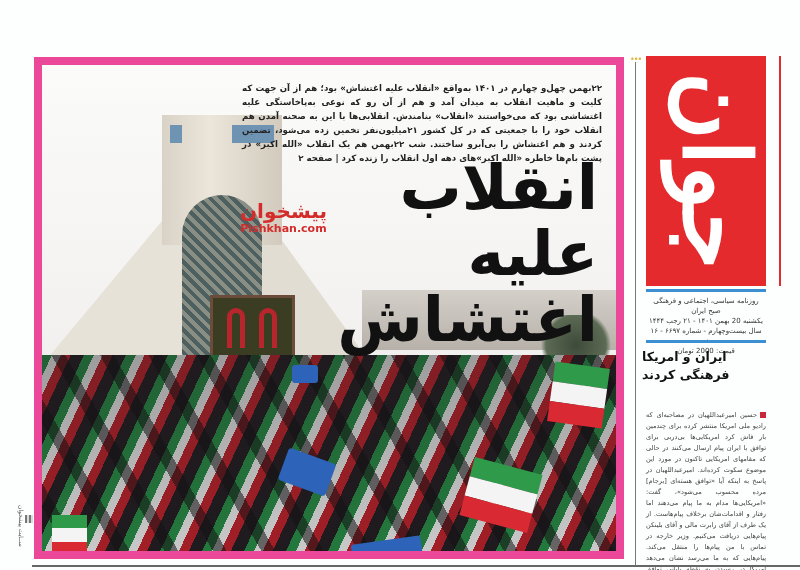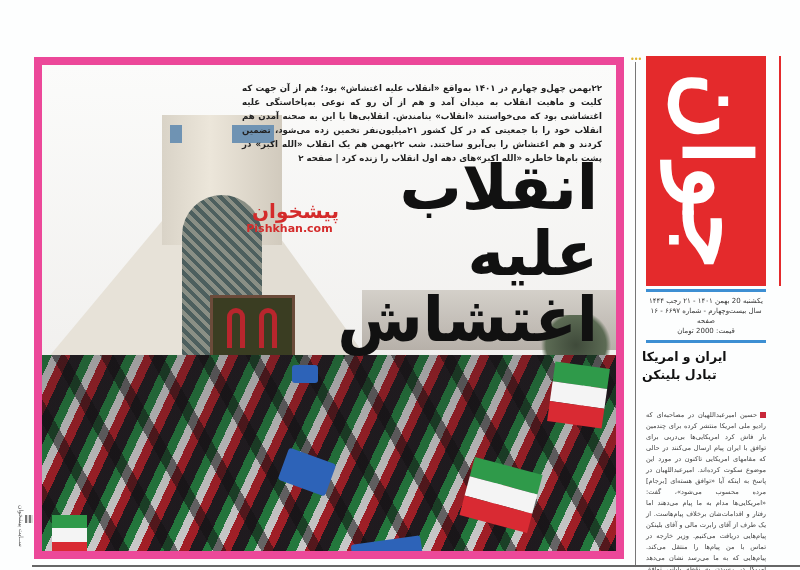--- a/index.html
+++ b/index.html
@@ -50,21 +50,21 @@
   .blue-flag { position:absolute; background:#2d63b8; z-index:2; border-radius: 3px; }
 
   
   .lead { position: absolute; right: 14px; top: 16px; width: 360px; direction: rtl; text-align: justify;
           font-size: 8.6px; line-height: 14px; color: #222; font-weight: bold; z-index: 3; }
   .headline { position: absolute; right: 18px; top: 90px; width: 320px; direction: rtl; text-align: right;
               font-size: 62px; line-height: 66px; font-weight: bold; color: #111; z-index: 3;
               font-family: "DejaVu Sans", sans-serif; letter-spacing: -2px; }
 
   .watermark { position:absolute; left: 198px; top: 135px; z-index: 3; color:#d42b2b; text-align:center; }
-  .watermark .fa { font-size: 20px; font-weight: bold; direction: rtl; display:block; line-height: 22px; margin-left: 12px; }
+  .watermark .fa { font-size: 20px; font-weight: bold; direction: rtl; display:block; line-height: 22px; }
   .watermark .en { font-size: 11px; font-weight: bold; display:block; }
 
   
   .gold-dots { position:absolute; left: 630px; top: 55px; color:#e0b530; font-size: 8px; letter-spacing: -1px; }
   .col-rule { position:absolute; left: 635px; top: 62px; width: 1px; height: 505px; background:#777; }
   .logo { position:absolute; left: 646px; top: 56px; width: 120px; height: 230px; background:#e42a2c; overflow:hidden; }
   .logo .glyph { position:absolute; left: 0; top: 0; width: 100%; height: 100%; color:#fff; direction: rtl;
                  font-size: 92px; font-weight: bold; line-height: 100px; text-align:center;
                  writing-mode: vertical-rl; transform: rotate(0deg); font-family:"DejaVu Serif", serif; }
   .blue-rule { position:absolute; left: 646px; width: 120px; height: 3px; background:#3d8fd3; }
@@ -140,29 +140,30 @@
   </div>
 </div>
 
 <div class="logo">
   <div class="glyph">جوان</div>
 </div>
 <div class="right-edge-rule"></div>
 <div class="blue-rule" style="top:289px"></div>
 
 <div class="masthead-info">
+  <div>روزنامه سیاسی، اجتماعی و فرهنگی صبح ایران</div>
   <div>یکشنبه 20 بهمن ۱۴۰۱ - ۲۱ رجب ۱۴۴۴</div>
   <div>سال بیست‌وچهارم - شماره ۶۶۹۷ - ۱۶ صفحه</div>
   <div>قیمت: 2000 تومان</div>
 </div>
 <div class="blue-rule" style="top:340px"></div>
 
 <div class="side-title">
   <div>ایران و امریکا</div>
-  <div>تبادل بلینکن</div>
+  <div>فرهنگی کردند</div>
 </div>
 <div class="side-body">
   <span class="bullet"></span><span>حسین امیرعبداللهیان در مصاحبه‌ای که رادیو ملی امریکا منتشر کرده برای چندمین بار فاش کرد امریکایی‌ها بی‌در‌بی برای توافق با ایران پیام ارسال می‌کنند در حالی که مقامهای امریکایی تاکنون در مورد این موضوع سکوت کرده‌اند. امیرعبداللهیان در پاسخ به اینکه آیا «توافق هسته‌ای [برجام] مرده محسوب می‌شود»، گفت: «امریکایی‌ها مدام به ما پیام می‌دهند اما رفتار و اقدامات‌شان برخلاف پیام‌هاست. از یک طرف از آقای رابرت مالی و آقای بلینکن پیام‌هایی دریافت می‌کنیم. وزیر خارجه در تماس با من پیام‌ها را منتقل می‌کند. پیام‌هایی که به ما می‌رسد نشان می‌دهد امریکا در رسیدن به نقطه پایانی توافق است.» روز جمعه هم سید ابراهیم رئیسی در یک توئیت گفت: آمادگی ایران برای توافق خبر داد و نوشت جمهوری اسلامی از ماه‌ها پیش آمادگی خود برای نهایی کردن مذاکرات و دستیابی به توافقی منصفانه را اعلام و حسن نیت برای تحقق این هدف را نشان داده است.</span>
   
 </div>
 
 <div class="qr"></div>
 <div class="credit">ســایت پیشخوان</div>
 
 <div class="bottom-rule"></div>

